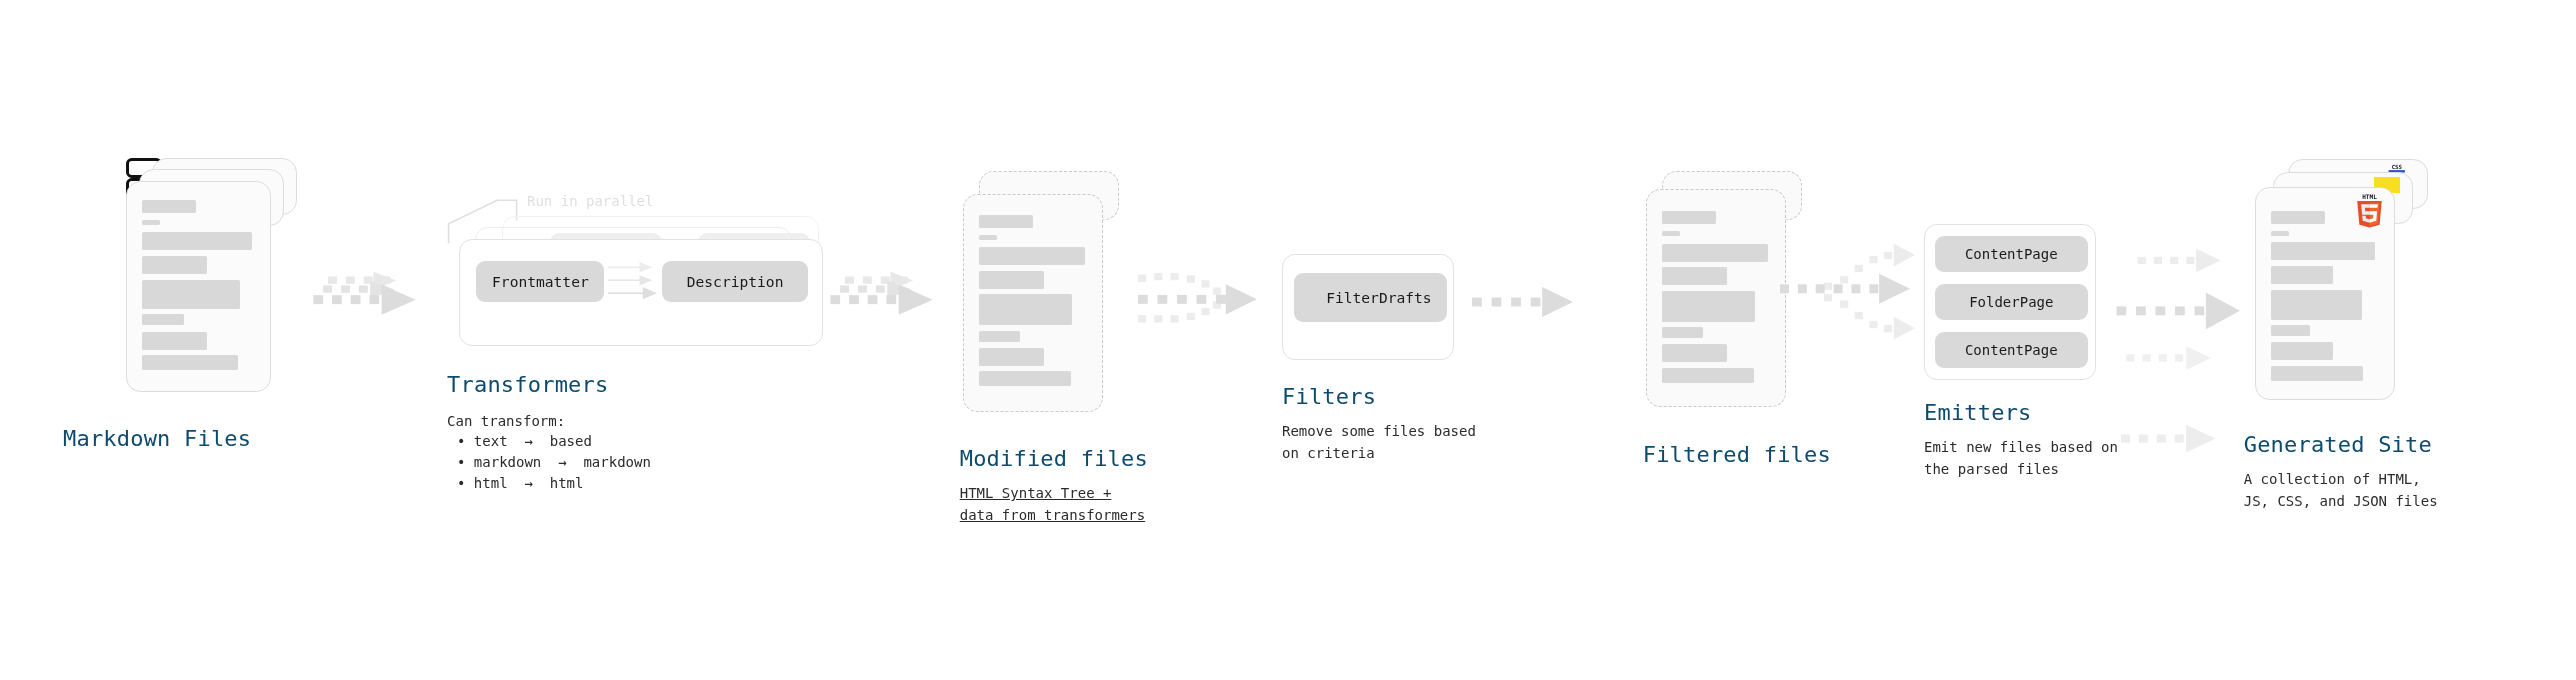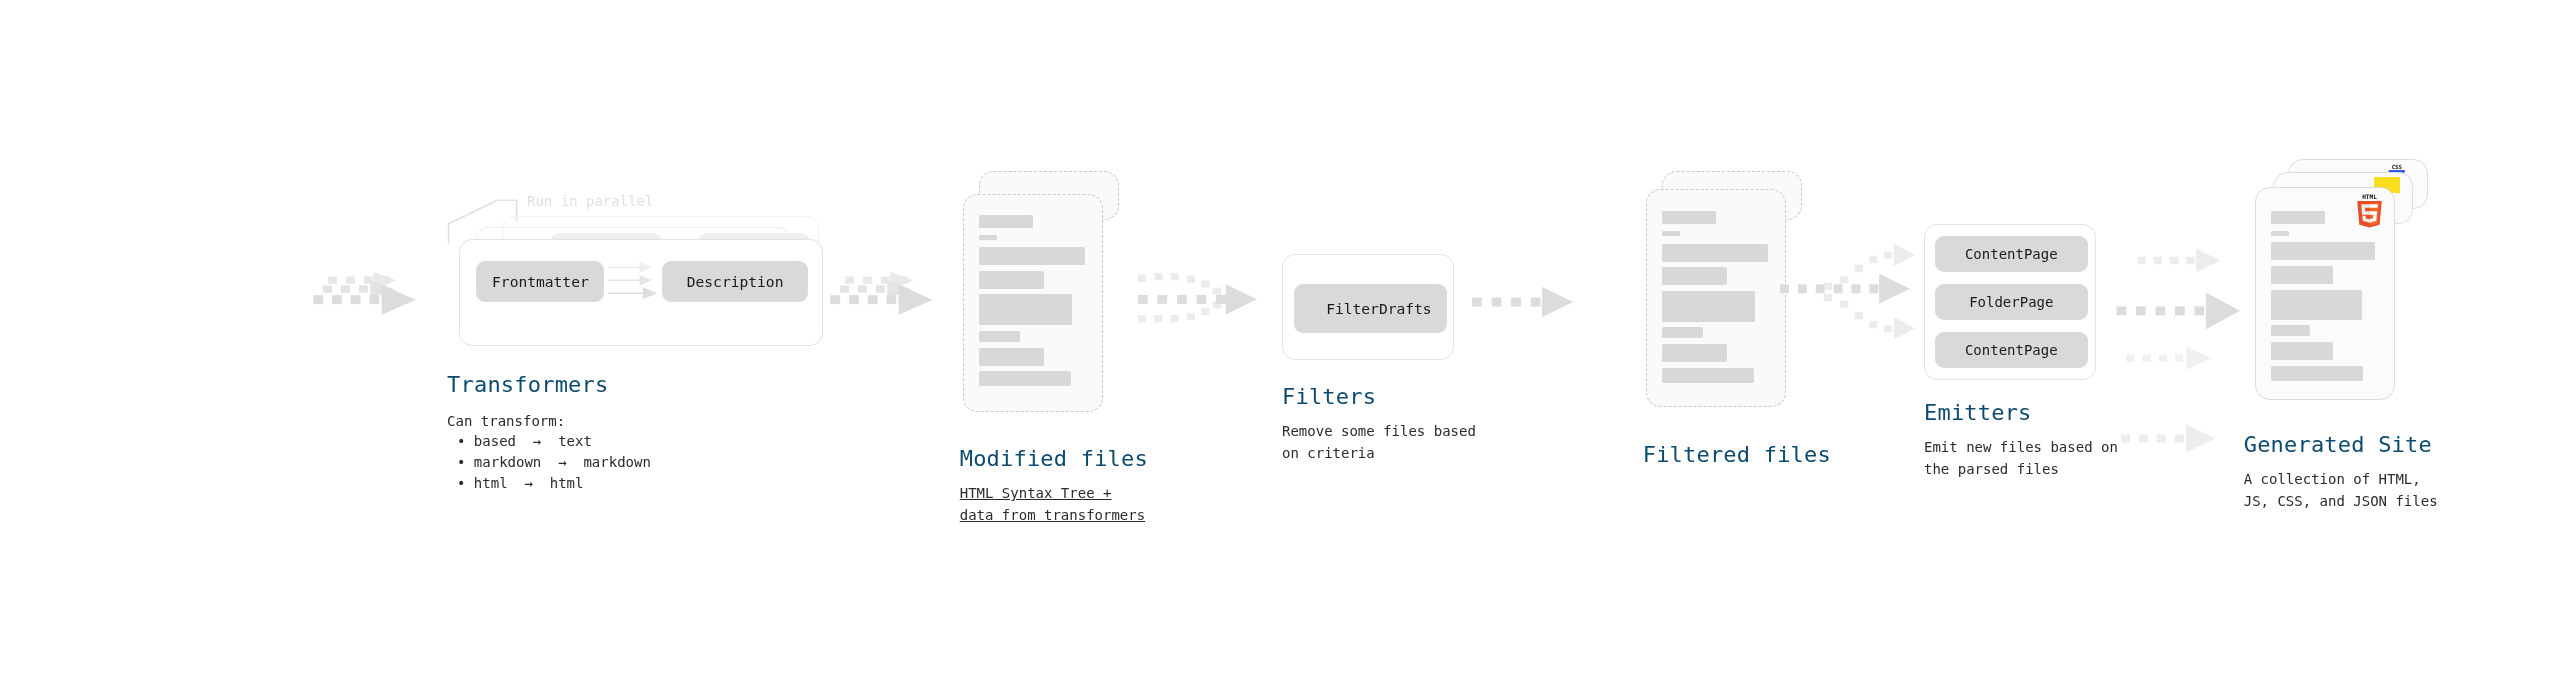--- a/index.html
+++ b/index.html
@@ -93,20 +93,47 @@
   }
 
   svg { overflow: visible; display: block; }
   .abs-svg { position: absolute; left: 0; top: 0; pointer-events: none; }
 </style>
 </head>
 <body>
 
 <div id="stage">
 
+  <div class="node" style="left:126px; top:158px;">
+    <div class="doc-stack" style="width:171px; height:260px;">
+
+      <div class="doc" style="left:26px; top:0px; width:145px; height:57px;"></div>
+
+      <div class="doc" style="left:13px; top:11.4px; width:145px; height:57px;"></div>
+
+      <div class="md-badge" style="left:122px; top:0.8px; width:36px; height:19.5px; font-size:14px;"></div>
+      <div class="md-badge" style="left:109px; top:12.2px; width:36px; height:21px; font-size:14.6px;"></div>
+
+      <div class="doc" style="left:0px; top:23px; width:145px; height:211px;">
+        <div class="doc-body">
+          <div class="bar" style="left:14.6px; top:18px; width:54px; height:13px;"></div>
+          <div class="bar" style="left:14.6px; top:38px; width:18px; height:4.9px;"></div>
+          <div class="bar" style="left:14.6px; top:50px; width:110px; height:18px;"></div>
+          <div class="bar" style="left:14.6px; top:74px; width:65px; height:18px;"></div>
+          <div class="bar" style="left:14.6px; top:98px; width:98px; height:29px;"></div>
+          <div class="bar" style="left:14.6px; top:132px; width:42px; height:11.4px;"></div>
+          <div class="bar" style="left:14.6px; top:150px; width:65px; height:18px;"></div>
+          <div class="bar" style="left:14.6px; top:173px; width:96px; height:14.6px;"></div>
+        </div>
+      </div>
+
+      <div class="md-badge" style="left:96px; top:26px; width:39px; height:24.4px; font-size:17px;">M↓</div>
+    </div>
+    <div class="caption-title" style="left:-63px; top:268px;">Markdown Files</div>
+  </div>
 
   <svg class="node" style="left:310px; top:270px;" width="114" height="65" viewBox="0 0 140 80">
     <g fill="#e8e8e8">
       <rect x="22" y="8" width="11" height="9"></rect>
         <rect x="44" y="8" width="11" height="9"></rect>
       <rect x="66" y="8" width="11" height="9"></rect>
         <rect x="88" y="8" width="11" height="9"></rect>
       <path d="M78 2 L106 13 L78 24 Z"></path>
     </g>
     <g fill="#e3e3e3">
@@ -158,21 +185,21 @@
         </g>
         <g stroke="#dedede" stroke-width="2" fill="#dedede">
           <line x1="0" y1="41" x2="48" y2="41"></line>
           <path d="M44 35 L58 41 L44 47 Z"></path>
         </g>
       </svg>
     </div>
 
     <div class="caption-title" style="left:8.1px; top:179px;">Transformers</div>
     <div class="caption-sub" style="left:8.1px; top:218px;">Can transform:</div>
-    <div class="caption-sub list" style="left:18px; top:238px;">• <span>based  →  text</span></div>
+    <div class="caption-sub list" style="left:18px; top:238px;">• <span>text  →  based</span></div>
     <div class="caption-sub list" style="left:18px; top:259px;">• <span>markdown  →  markdown</span></div>
     <div class="caption-sub list" style="left:18px; top:280px;">• <span>html  →  html</span></div>
   </div>
 
   <svg class="node" style="left:827px; top:270px;" width="114" height="65" viewBox="0 0 140 80">
     <g fill="#e8e8e8">
       <rect x="22" y="8" width="11" height="9"></rect>
         <rect x="44" y="8" width="11" height="9"></rect>
       <rect x="66" y="8" width="11" height="9"></rect>
         <rect x="88" y="8" width="11" height="9"></rect>
@@ -238,21 +265,21 @@
         <rect x="24" y="33" width="12" height="11"></rect>
       <rect x="48" y="33" width="12" height="11"></rect>
         <rect x="72" y="33" width="12" height="11"></rect>
       <rect x="96" y="33" width="12" height="11"></rect>
       <path d="M108 20 L146 38.5 L108 57 Z"></path>
     </g>
   </svg>
 
   <div class="node" style="left:1282px; top:254px;">
     <div class="panel" style="left:0px; top:0px; width:172px; height:106px;">
-      <div class="chip" style="left:11.4px; top:29px; width:151px; height:49px; font-size:14.6px; width:153px;padding-left:16px;">FilterDrafts</div>
+      <div class="chip" style="left:11.4px; top:18px; width:151px; height:49px; font-size:14.6px; width:153px;padding-left:16px;">FilterDrafts</div>
     </div>
     <div class="caption-title" style="left:0px; top:130px;">Filters</div>
     <div class="caption-sub" style="left:0px; top:167px;">Remove some files based
 on criteria</div>
   </div>
 
   <svg class="node" style="left:1472px; top:286px;" width="106" height="41" viewBox="0 0 130 50">
     <g fill="#dcdcdc">
       <rect x="0" y="14" width="12" height="11"></rect>
         <rect x="24" y="14" width="12" height="11"></rect>

